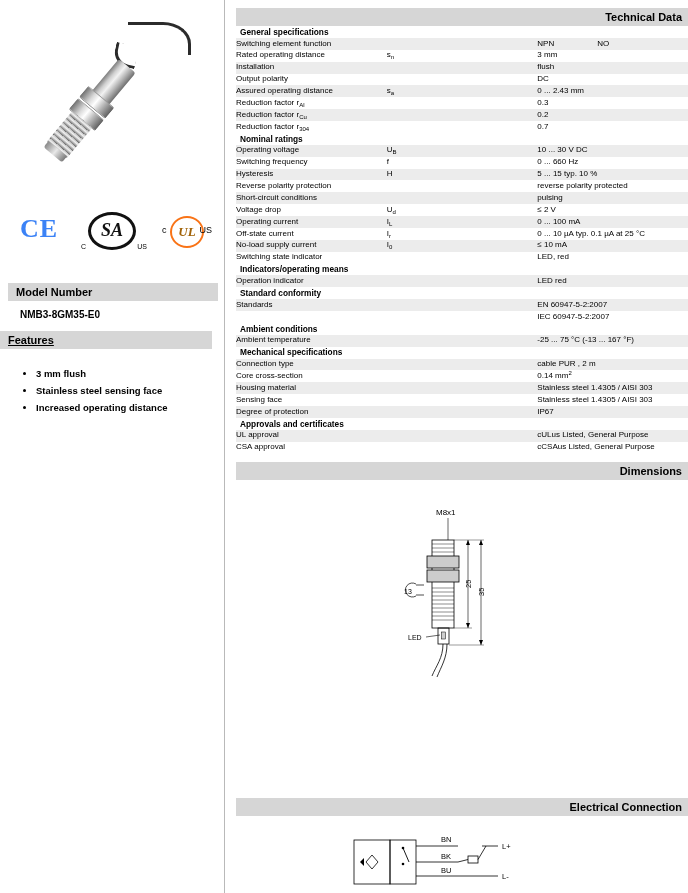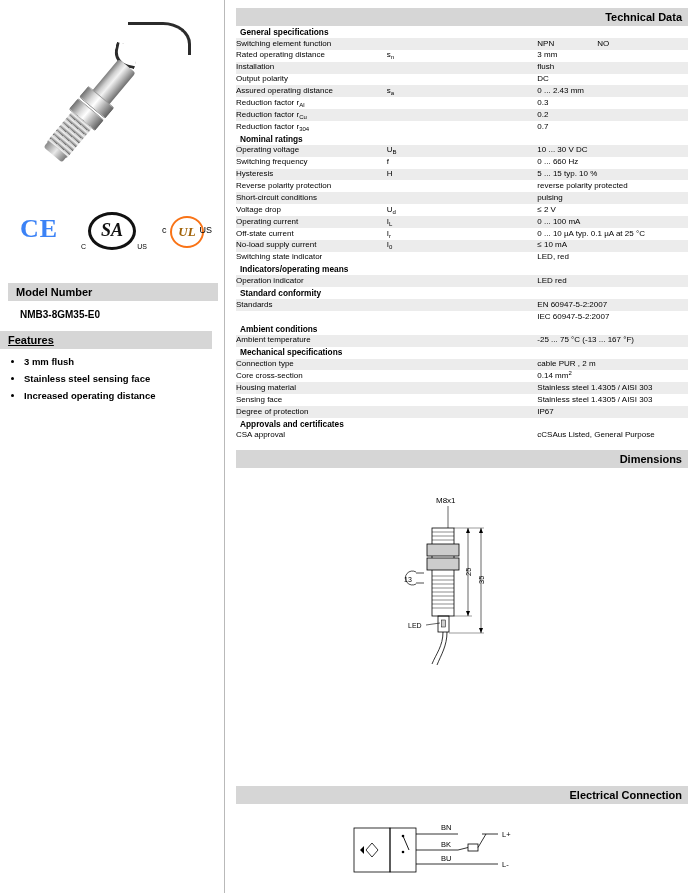--- a/index.html
+++ b/index.html
@@ -207,21 +207,21 @@
     font-size: 10px;
     font-weight: bold;
     margin-left: 12px;
   }
   .features-bar { position: absolute; left: 0; top: 331px; width: 212px; box-sizing: border-box; text-decoration: underline; }
   .features-list {
     position: absolute;
     left: 8px;
     top: 353px;
     width: 196px;
-    margin: 0;
+    margin: 12px;
     padding: 0 0 0 16px;
     font-size: 9.5px;
     font-weight: bold;
     line-height: 17px;
   }
   .divider-v {
     position: absolute;
     left: 224px;
     top: 0;
     width: 1px;
@@ -481,20 +481,25 @@
             <td class="c2"></td>
             <td class="c3">Stainless steel 1.4305 / AISI 303</td>
           </tr>
           <tr class="alt">
             <td class="c1">Degree of protection</td>
             <td class="c2"></td>
             <td class="c3">IP67</td>
           </tr>
           <tr class="group">
             <td colspan="3">Approvals and certificates</td>
+          </tr>
+          <tr class="alt">
+            <td class="c1">UL approval</td>
+            <td class="c2"></td>
+            <td class="c3">cULus Listed, General Purpose</td>
           </tr>
           <tr>
             <td class="c1">CSA approval</td>
             <td class="c2"></td>
             <td class="c3">cCSAus Listed, General Purpose</td>
           </tr>
         </tbody>
     </table>
 
     <div class="rbar">Dimensions</div>

